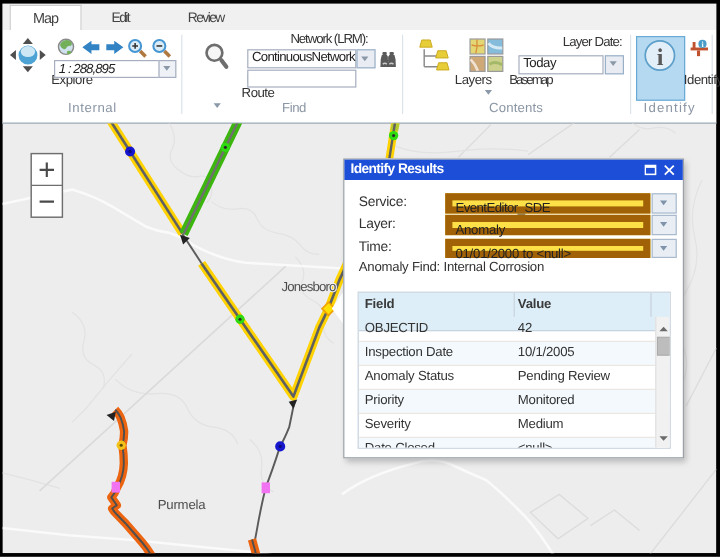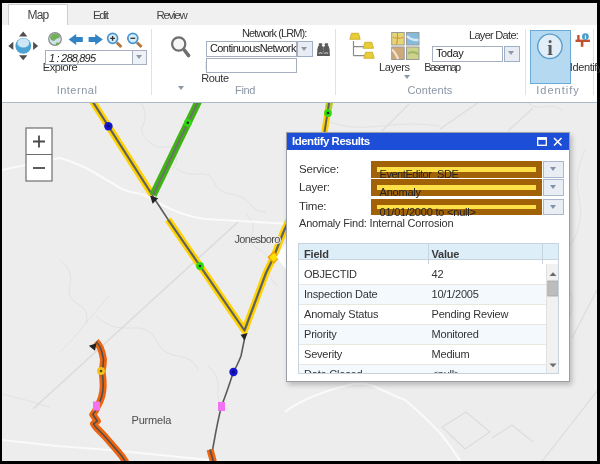--- a/index.html
+++ b/index.html
@@ -29,21 +29,21 @@
   #ptitle{left:0;top:0;width:282px;height:17px;background:#1d4ed8;color:#fff;
           font-size:11.5px;font-weight:bold;line-height:17px;padding-left:5px;letter-spacing:-0.5px;}
   .prow{font-size:11.5px;color:#333;letter-spacing:-0.2px;}
   .pcombo{background:#fde047;border:6px solid #a16207;font-size:11px;color:#222;
           line-height:14px;padding-left:3px;letter-spacing:-0.2px;}
   .pbtn{background:#e9eef4;border:1px solid #a9bace;}
   #ptable{left:11px;top:110px;width:261px;height:131px;border:1px solid #c7d3dd;background:#fff;overflow:hidden;}
   .trow{position:absolute;width:100%;height:20px;font-size:11px;color:#333;letter-spacing:-0.2px;}
   .tcell1{position:absolute;left:5px;top:4px;}
   .tcell2{position:absolute;left:132.5px;top:4px;}
-  #thead{position:absolute;left:0;top:0;width:100%;height:16px;background:#ddeef9;
+  #thead{position:absolute;left:0;top:0;width:100%;height:32px;background:#ddeef9;
          border-bottom:1px solid #c7d3dd;font-weight:bold;color:#3a3a3a;font-size:11px;letter-spacing:-0.2px;}
   .tsep{position:absolute;top:0px;width:100%;border-top:1px solid #eae7e0;}
   .teven{background:#f4f9fd;}
   #scrollbar{position:absolute;right:0;top:20px;width:12px;height:111px;background:#f1f1f1;border-left:1px solid #e0e0e0;}
   #tail{left:276px;top:242px;width:11px;height:29px;}
 </style>
 </head>
 <body>
 <div id="app">
 

